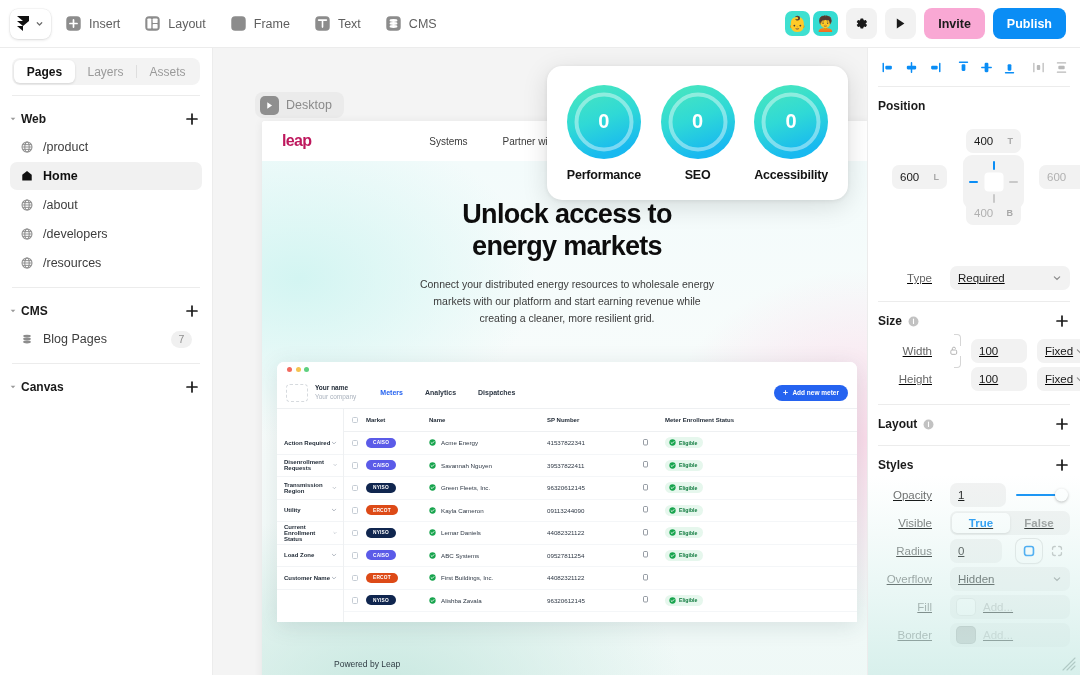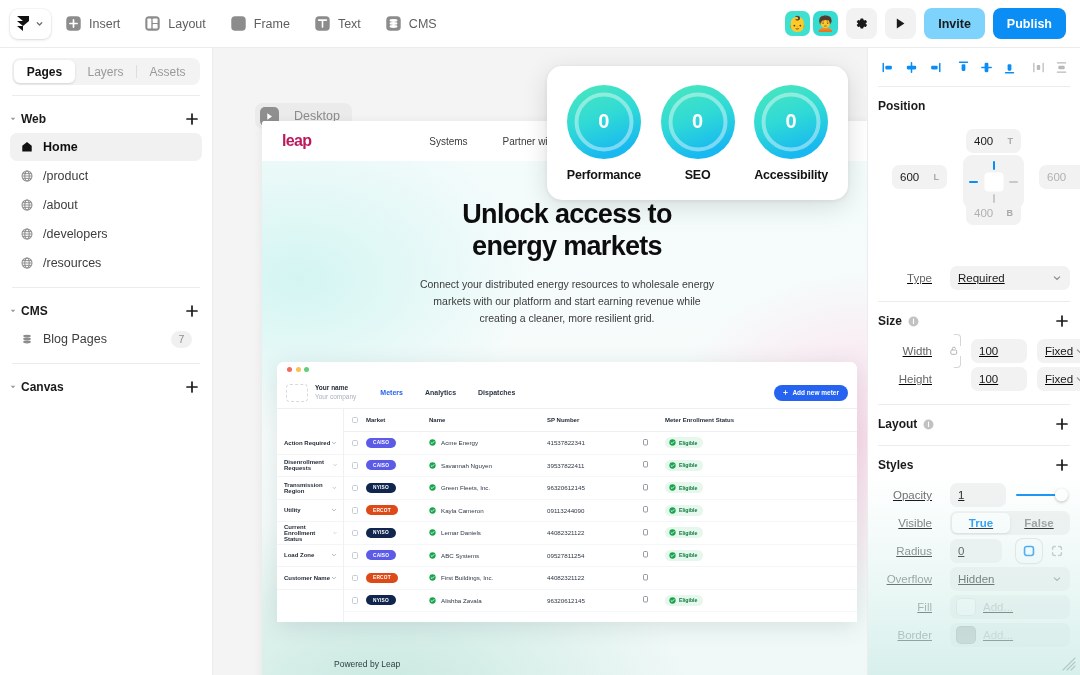--- a/index.html
+++ b/index.html
@@ -40,21 +40,21 @@
     width: 25px; height: 25px; border-radius: 7px;
     background: #3fe0d0; display: flex; align-items: center; justify-content: center;
     font-size: 15px; line-height: 1; overflow: hidden; cursor: pointer;
   }
   .avatar.a2 { background: #35dcd2; }
   .icon-btn {
     width: 31px; height: 31px; border-radius: 8px; background: #f2f2f2;
     display: flex; align-items: center; justify-content: center; cursor: pointer; color: #1a1a1a;
   }
   .pill-btn {
-    height: 31px; padding: 0 14px; border-radius: 8px; background: #7dd3fc;
+    height: 31px; padding: 0 14px; border-radius: 8px; background: #f9a8d4;
     display: flex; align-items: center; font-size: 12.5px; font-weight: 600; color: #1b1b1b;
     cursor: pointer;
   }
   .pill-btn.primary { background: #0a8df5; color: #fff; }
 
   
   .sidebar {
     position: absolute; top: 48px; left: 0; width: 213px; height: 627px;
     background: #ffffff; border-right: 1px solid #ececec; z-index: 30;
   }
@@ -89,23 +89,23 @@
     display: flex; align-items: center; justify-content: center; padding: 0 6px;
   }
 
   
   .canvas {
     position: absolute; top: 48px; left: 213px; width: 654px; height: 627px;
     background: #f4f4f4; overflow: hidden;
   }
   .frame-label {
     position: absolute; left: 42px; top: 44px;
-    display: flex; align-items: center; gap: 15px;
+    display: flex; align-items: center; gap: 7px;
     height: 26px; padding: 0 12px 0 5px; border-radius: 8px;
-    background: rgba(233,233,233,.88); color: #8a8a8a; font-size: 12.5px; cursor: pointer; margin-top: 11px;
+    background: rgba(233,233,233,.88); color: #8a8a8a; font-size: 12.5px; cursor: pointer;
   }
   .fl-play {
     width: 19px; height: 19px; border-radius: 5px; background: #8f8f8f;
     display: flex; align-items: center; justify-content: center;
   }
   .fl-play svg { width: 9px; height: 9px; color: #fff; }
 
   
   .site {
     position: absolute; left: 49px; top: 73px; width: 610px; height: 575px;
@@ -412,33 +412,33 @@
     <div class="sec-head">
       <svg class="caret" viewBox="0 0 12 12">
         <path d="M3.2 4.6L6 7.6l2.8-3z" fill="currentColor"></path>
       </svg>
       <span>Web</span>
       <svg class="plus-btn" viewBox="0 0 16 16">
         <path d="M8 3v10M3 8h10" stroke="currentColor" stroke-width="1.7" stroke-linecap="round"></path>
       </svg>
     </div>
 
-    <div class="page-item selected">
-      <svg class="page-ico" viewBox="0 0 16 16">
-        <path d="M8 2.2L2.6 6.6V13h10.8V6.6z" fill="currentColor"></path>
-      </svg>
-      <span>Home</span>
-    </div>
     <div class="page-item">
       <svg class="page-ico" viewBox="0 0 16 16">
         <circle cx="8" cy="8" r="5.7" fill="none" stroke="currentColor" stroke-width="1.2"></circle>
         <ellipse cx="8" cy="8" rx="2.5" ry="5.7" fill="none" stroke="currentColor" stroke-width="1.2"></ellipse>
         <path d="M2.5 8h11M3.4 5.3h9.2M3.4 10.7h9.2" stroke="currentColor" stroke-width="1.1"></path>
       </svg>
       <span>/product</span>
+    </div>
+    <div class="page-item selected">
+      <svg class="page-ico" viewBox="0 0 16 16">
+        <path d="M8 2.2L2.6 6.6V13h10.8V6.6z" fill="currentColor"></path>
+      </svg>
+      <span>Home</span>
     </div>
     <div class="page-item">
       <svg class="page-ico" viewBox="0 0 16 16">
         <circle cx="8" cy="8" r="5.7" fill="none" stroke="currentColor" stroke-width="1.2"></circle>
         <ellipse cx="8" cy="8" rx="2.5" ry="5.7" fill="none" stroke="currentColor" stroke-width="1.2"></ellipse>
         <path d="M2.5 8h11M3.4 5.3h9.2M3.4 10.7h9.2" stroke="currentColor" stroke-width="1.1"></path>
       </svg>
       <span>/about</span>
     </div>
     <div class="page-item">

